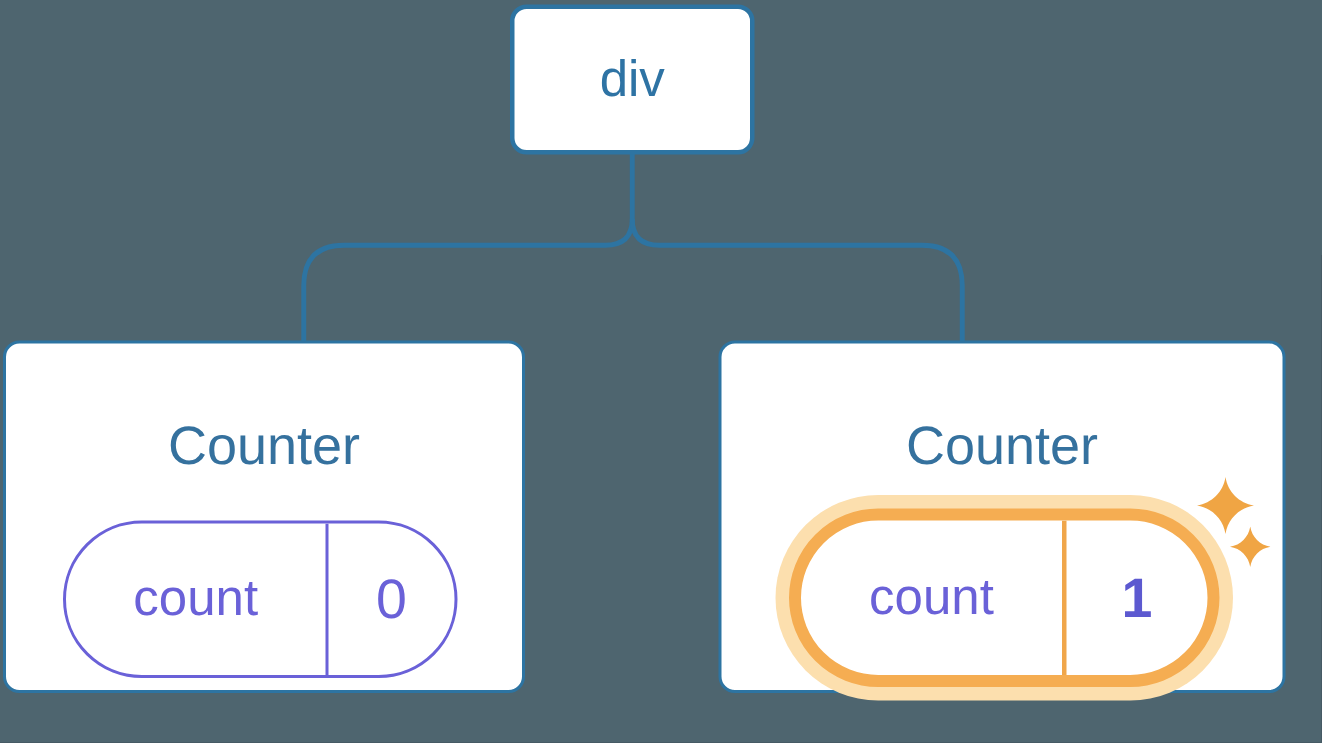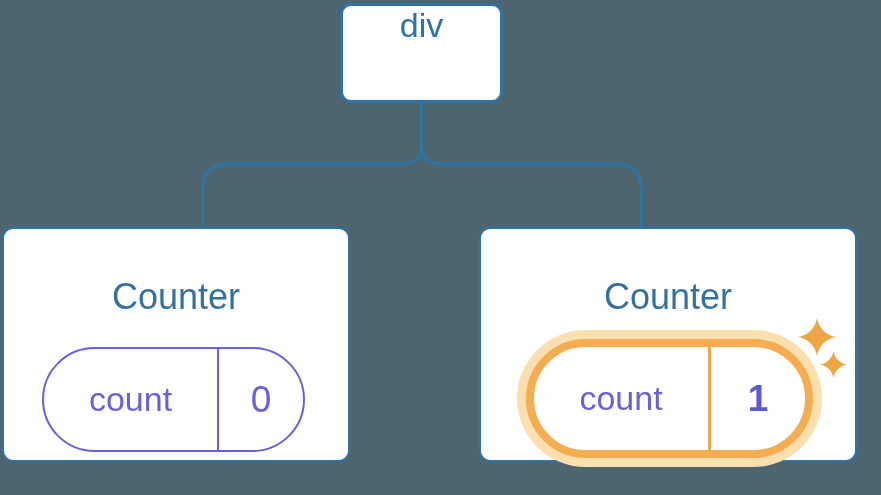--- a/index.html
+++ b/index.html
@@ -22,21 +22,21 @@
   }
   .root-node {
     position: absolute;
     left: 340px; top: 3px;
     width: 163px; height: 100px;
     background: #ffffff;
     border: 3px solid #2d74a2;
     border-radius: 11px;
     box-sizing: border-box;
     display: flex;
-    align-items: flex-start;
+    align-items: center;
     justify-content: center;
     z-index: 2;
   }
   .root-label {
     font-size: 34px;
     font-weight: 500;
     color: #2e73a4;
   }
   .card {
     position: absolute;

